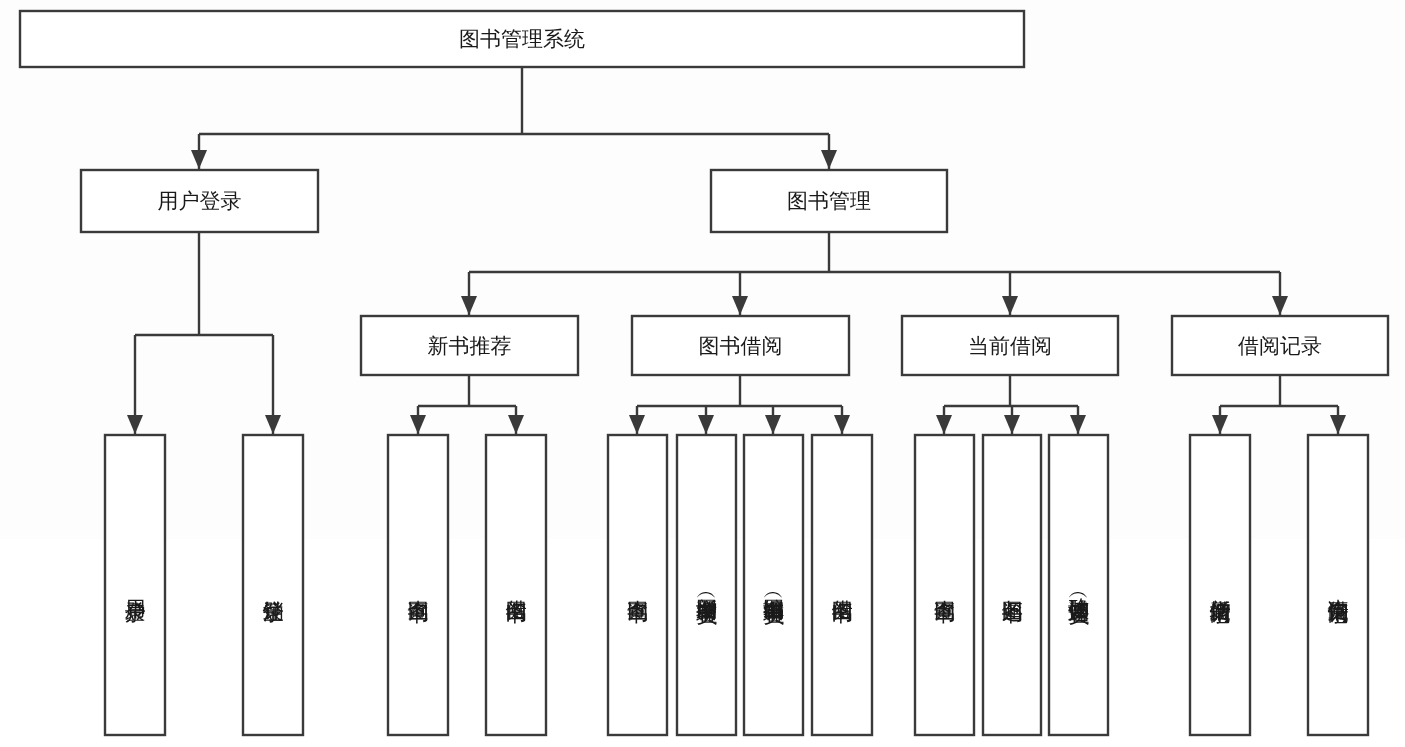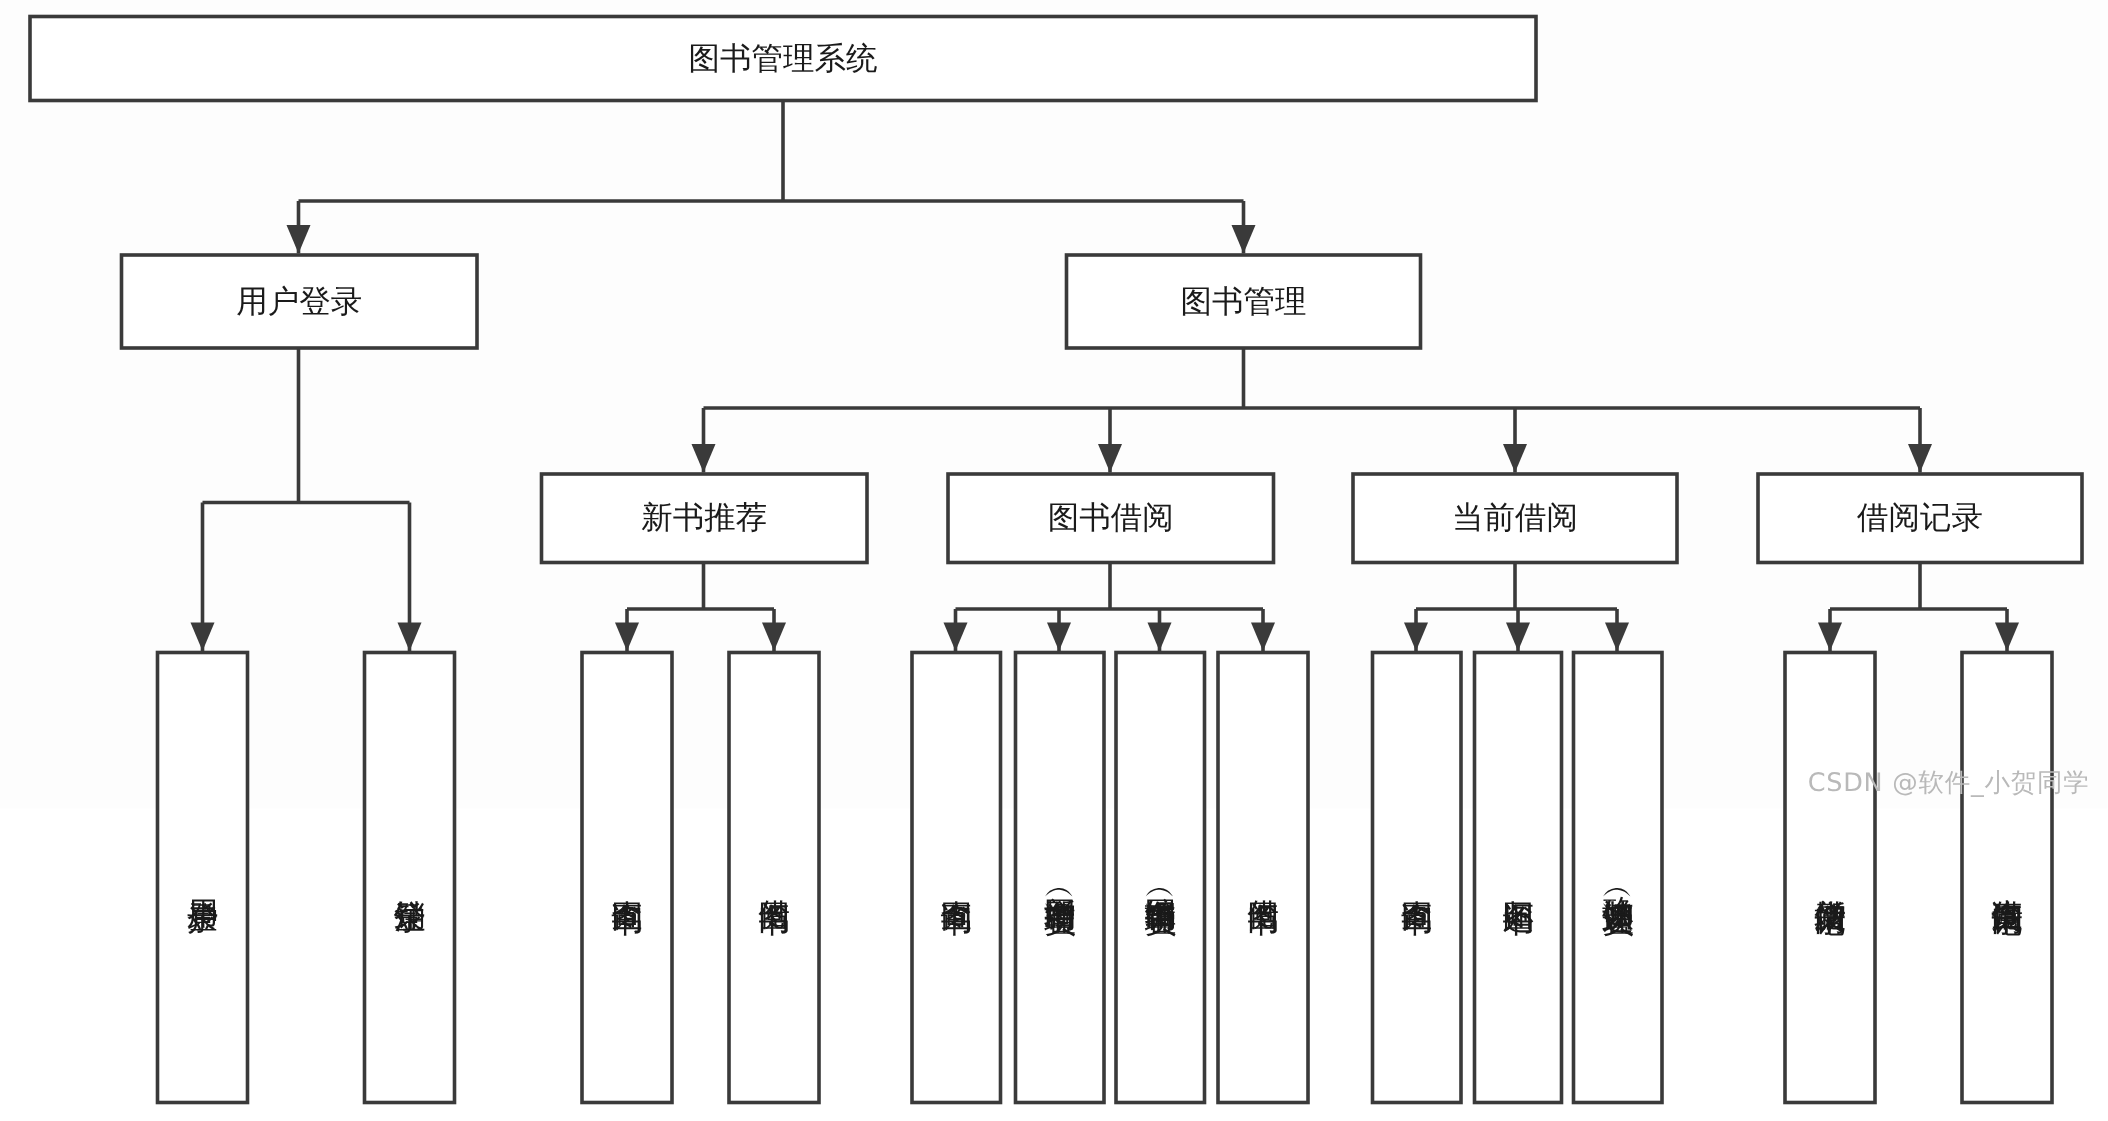--- a/index.html
+++ b/index.html
@@ -174,14 +174,13 @@
       <div class="vlabel" style="left: 608px; top: 435px; width: 59px; height: 300px;">查询图书</div>
       <div class="vlabel" style="left: 677px; top: 435px; width: 59px; height: 300px;">新增图书（管理员）</div>
       <div class="vlabel" style="left: 744px; top: 435px; width: 59px; height: 300px;">编辑图书（管理员）</div>
       <div class="vlabel" style="left: 812px; top: 435px; width: 60px; height: 300px;">借阅图书</div>
       <div class="vlabel" style="left: 915px; top: 435px; width: 59px; height: 300px;">查询图书</div>
       <div class="vlabel" style="left: 983px; top: 435px; width: 58px; height: 300px;">归还图书</div>
       <div class="vlabel" style="left: 1049px; top: 435px; width: 59px; height: 300px;">确认归还（管理员）</div>
       <div class="vlabel" style="left: 1190px; top: 435px; width: 60px; height: 300px;">新增借阅记录</div>
       <div class="vlabel" style="left: 1308px; top: 435px; width: 60px; height: 300px;">查询借阅记录</div>
     </div>
-  <div class="watermark">CSDN @软件_小贺同学</div>
 </div>
 
 </body></html>

